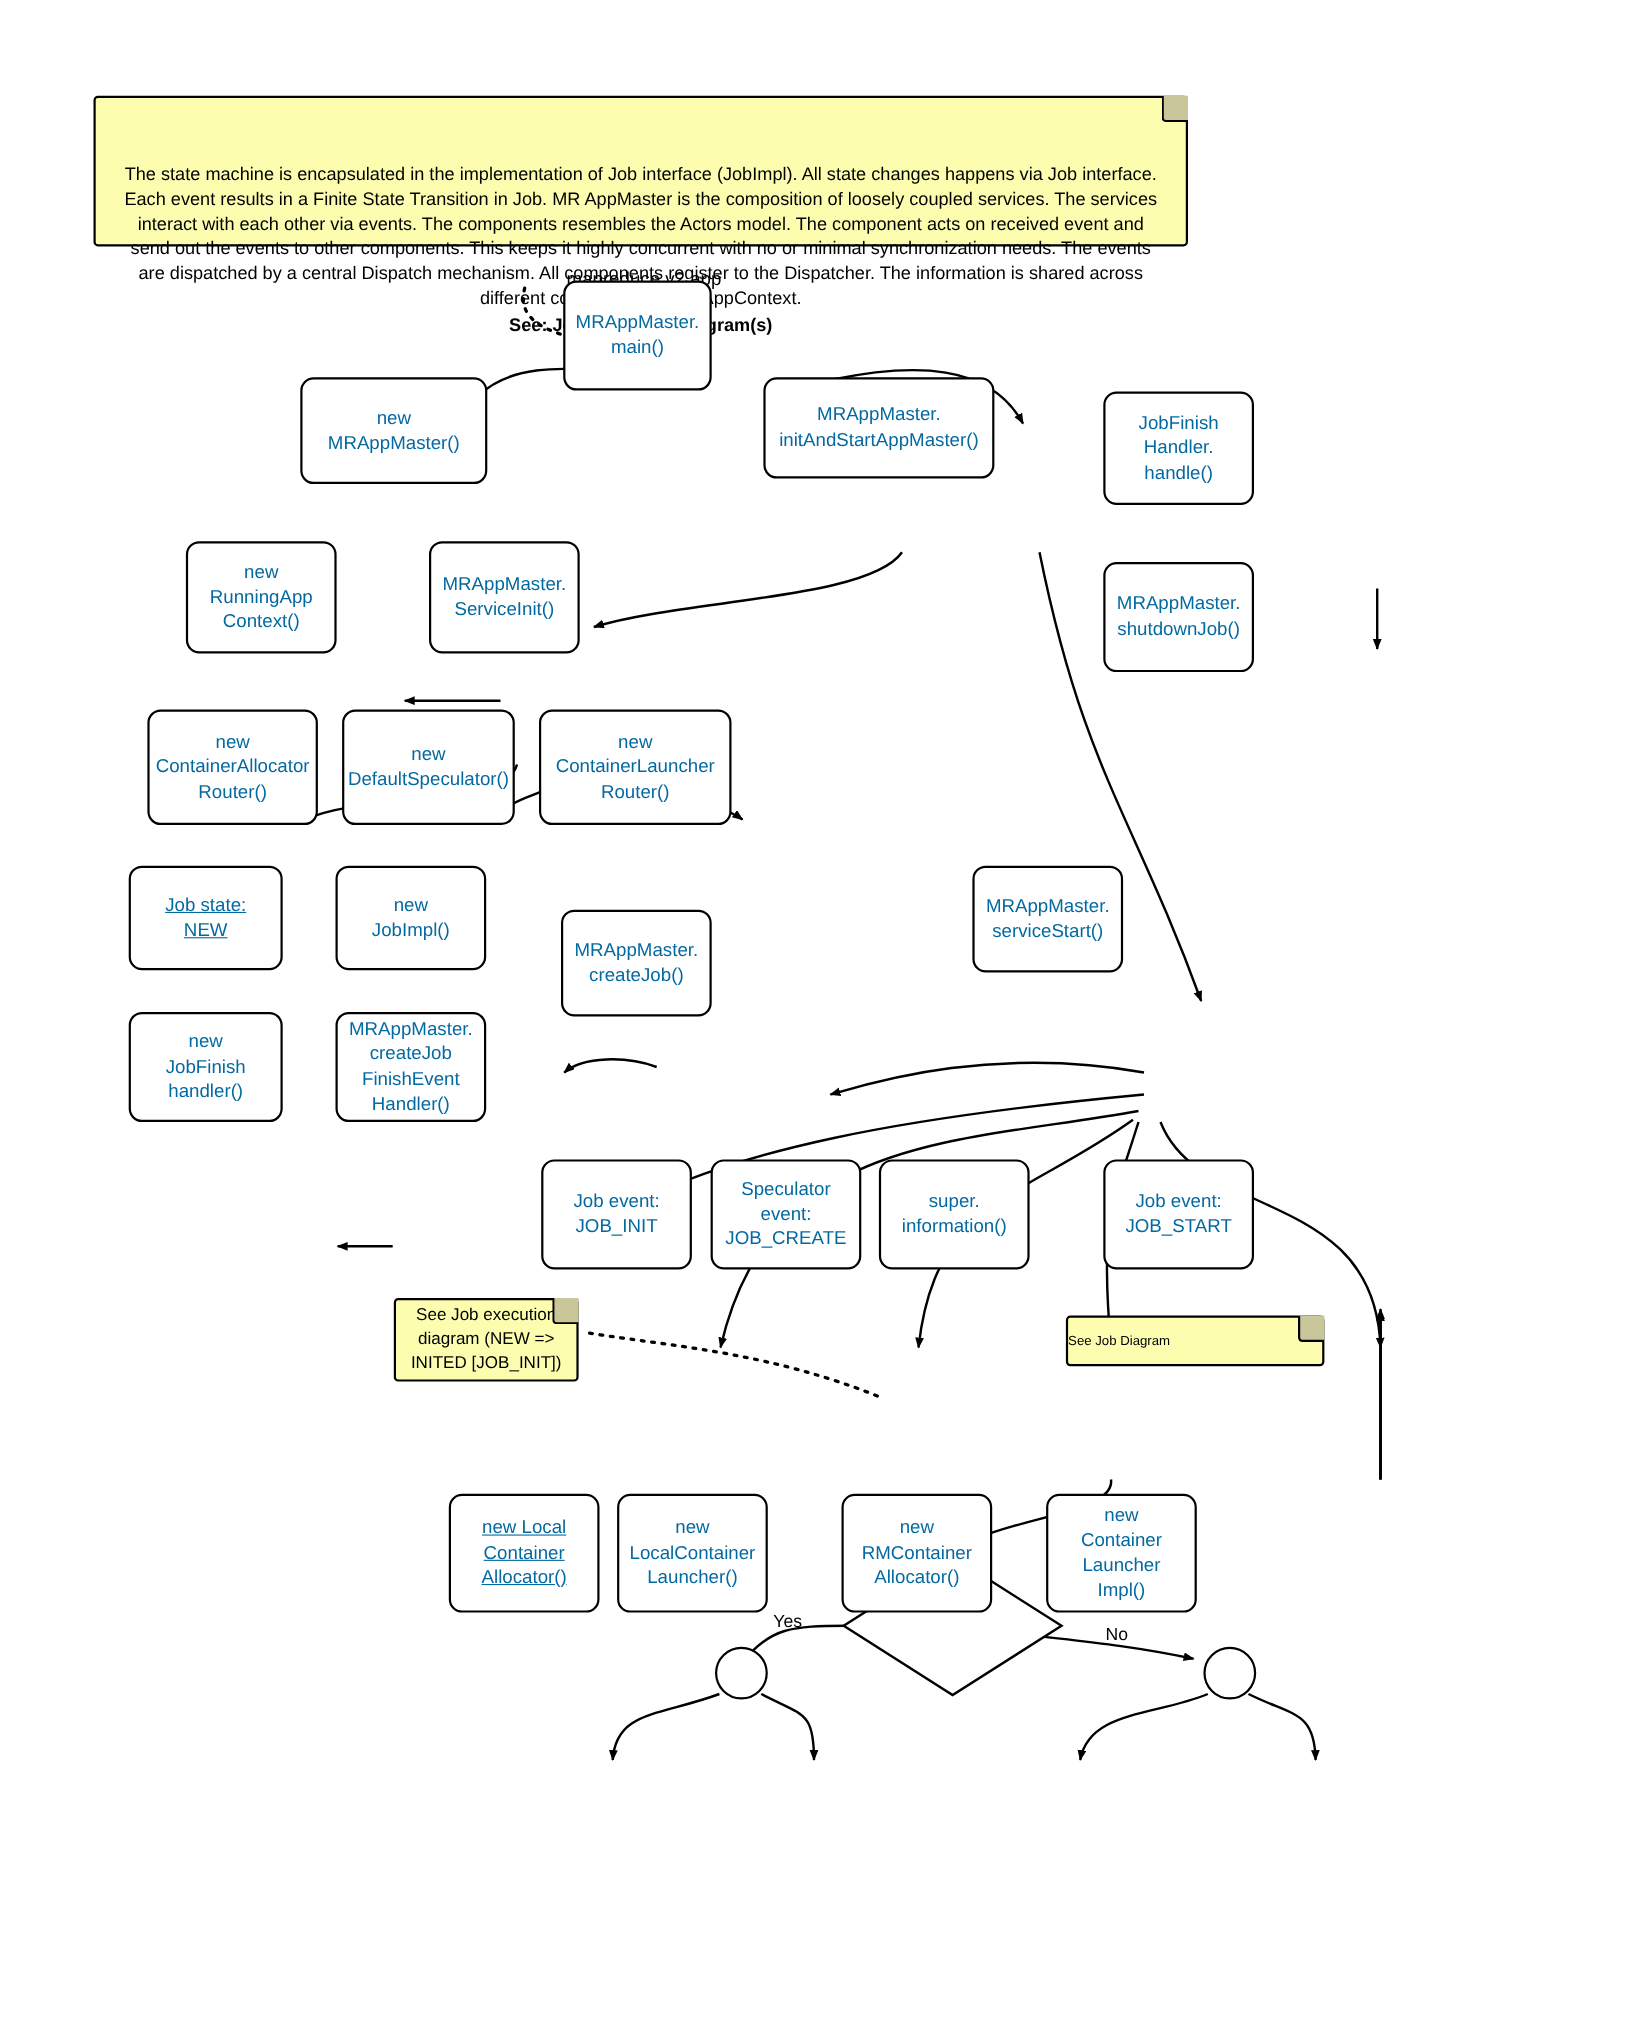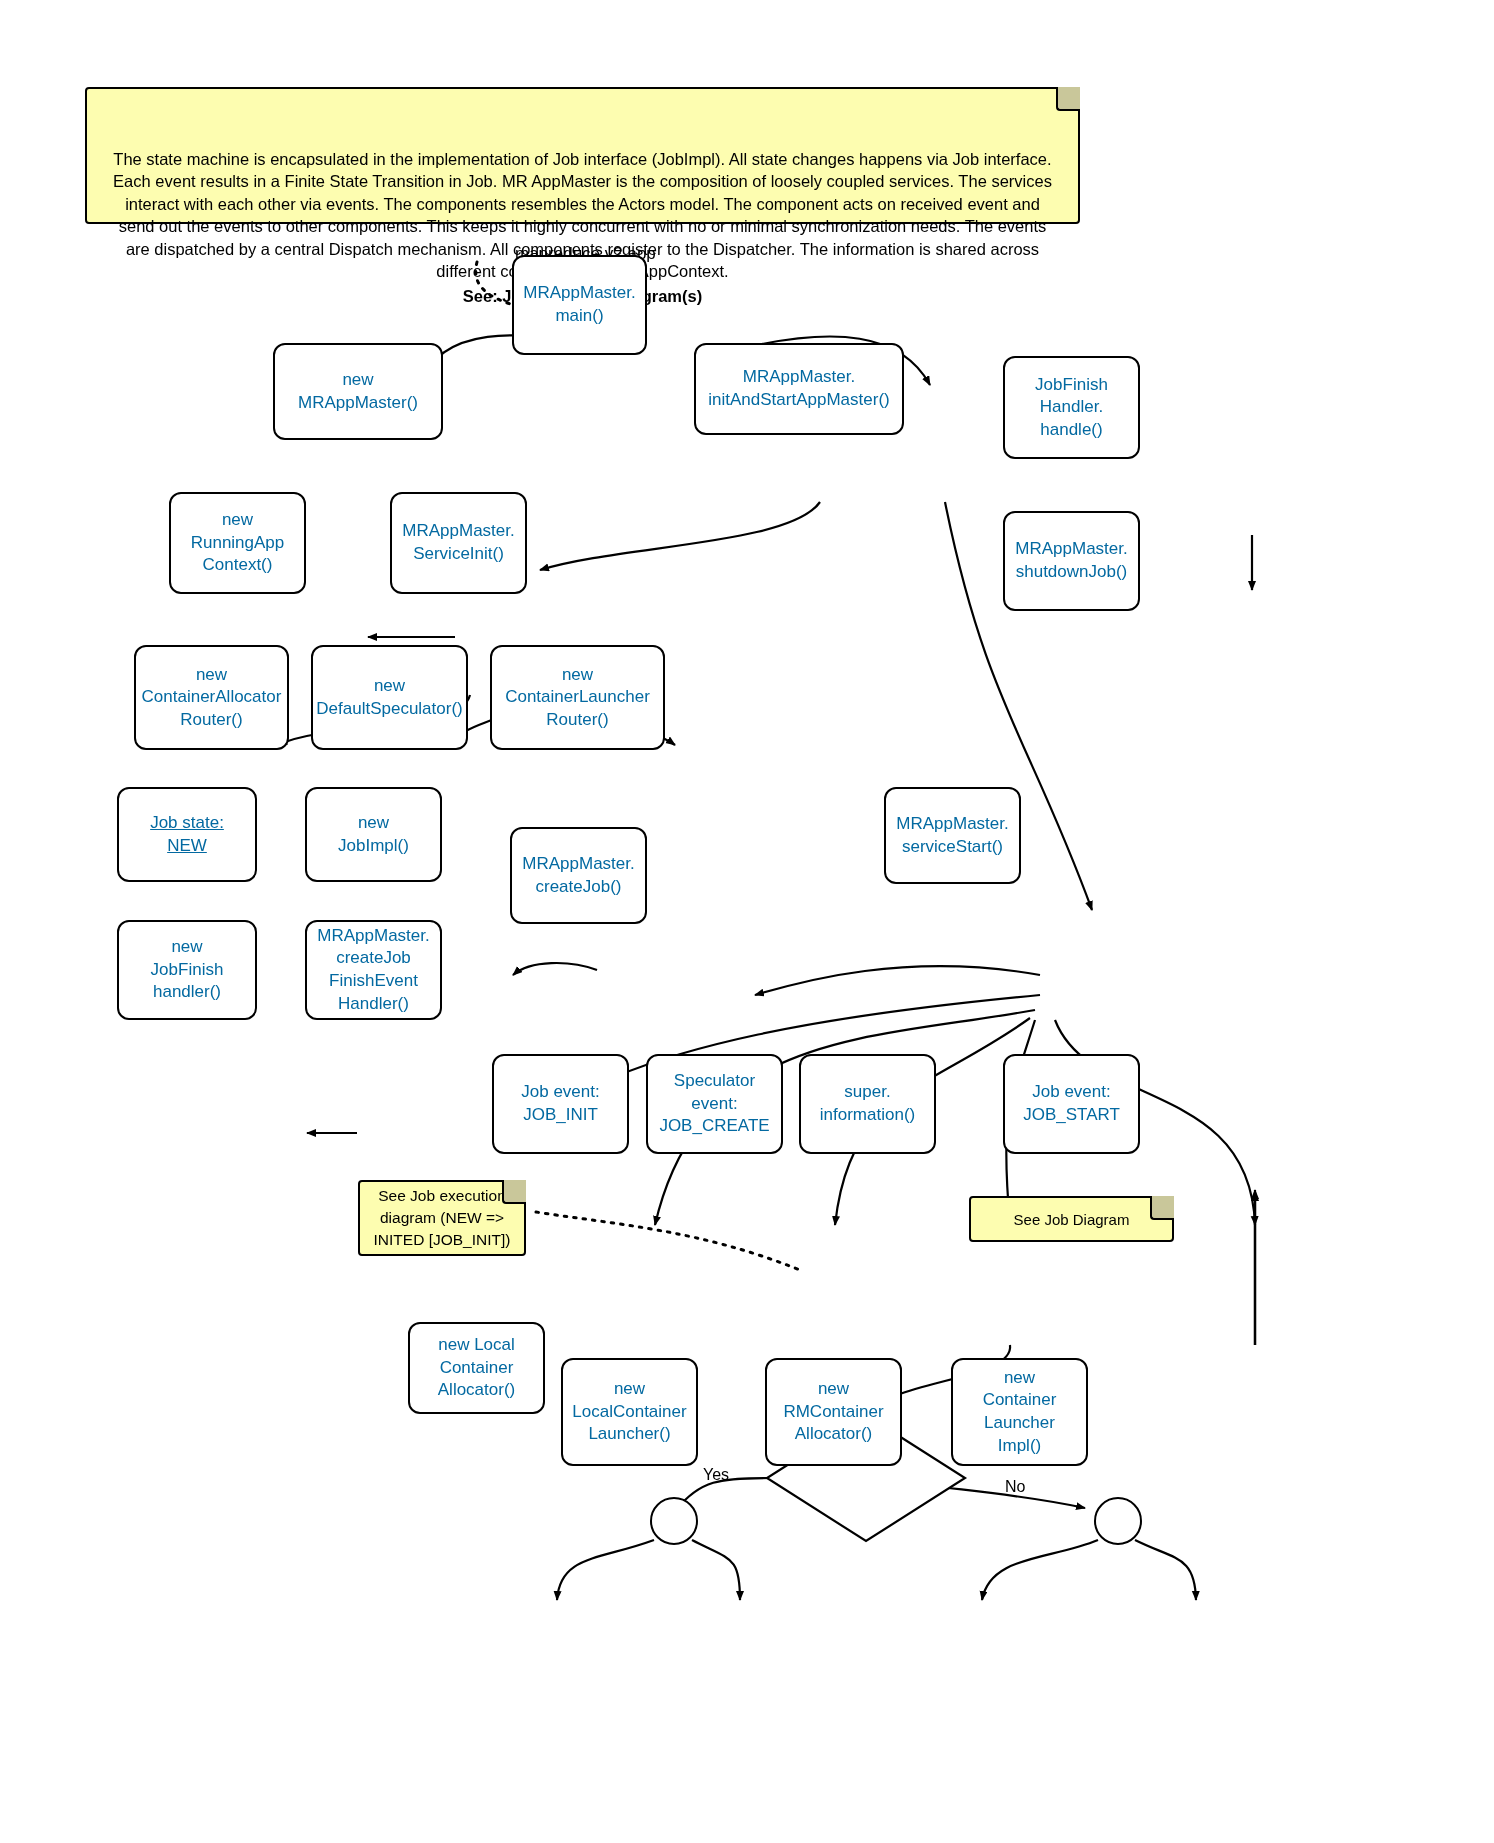--- a/index.html
+++ b/index.html
@@ -87,27 +87,26 @@
     font-size: 15.5px;
     line-height: 1.4;
     display: flex;
     align-items: center;
     justify-content: center;
     padding: 4px 6px;
   }
   #note-jobdiagram {
     left: 969px;
     top: 1196px;
-    width: 205px;
+    width: 235px;
     height: 46px;
     border-radius: 4px;
-    font-size: 15px;
+    font-size: 12px;
     display: flex;
     align-items: center;
-    justify-content: center;
   }
   .caption {
     position: absolute;
     font-size: 17px;
     color: #000;
     z-index: 3;
     white-space: nowrap;
   }
   .diamond-wrap {
     position: absolute;
@@ -294,21 +293,21 @@
   <div class="node" style="left:646px; top:1054px; width:137px; height:100px;">Speculator
 event:
 JOB_CREATE</div>
 
   <div class="node" style="left:799px; top:1054px; width:137px; height:100px;">super.
 information()</div>
 
   <div class="node" style="left:1003px; top:1054px; width:137px; height:100px;">Job event:
 JOB_START</div>
 
-  <div class="node" style="left:408px; top:1322px; width:137px; height:92px;">new Local
+  <div class="node" style="left:408px; top:1358px; width:137px; height:108px;text-decoration:underline;">new Local
 Container
 Allocator()</div>
 
   <div class="node" style="left:561px; top:1358px; width:137px; height:108px;">new
 LocalContainer
 Launcher()</div>
 
   <div class="node" style="left:765px; top:1358px; width:137px; height:108px;">new
 RMContainer
 Allocator()</div>

